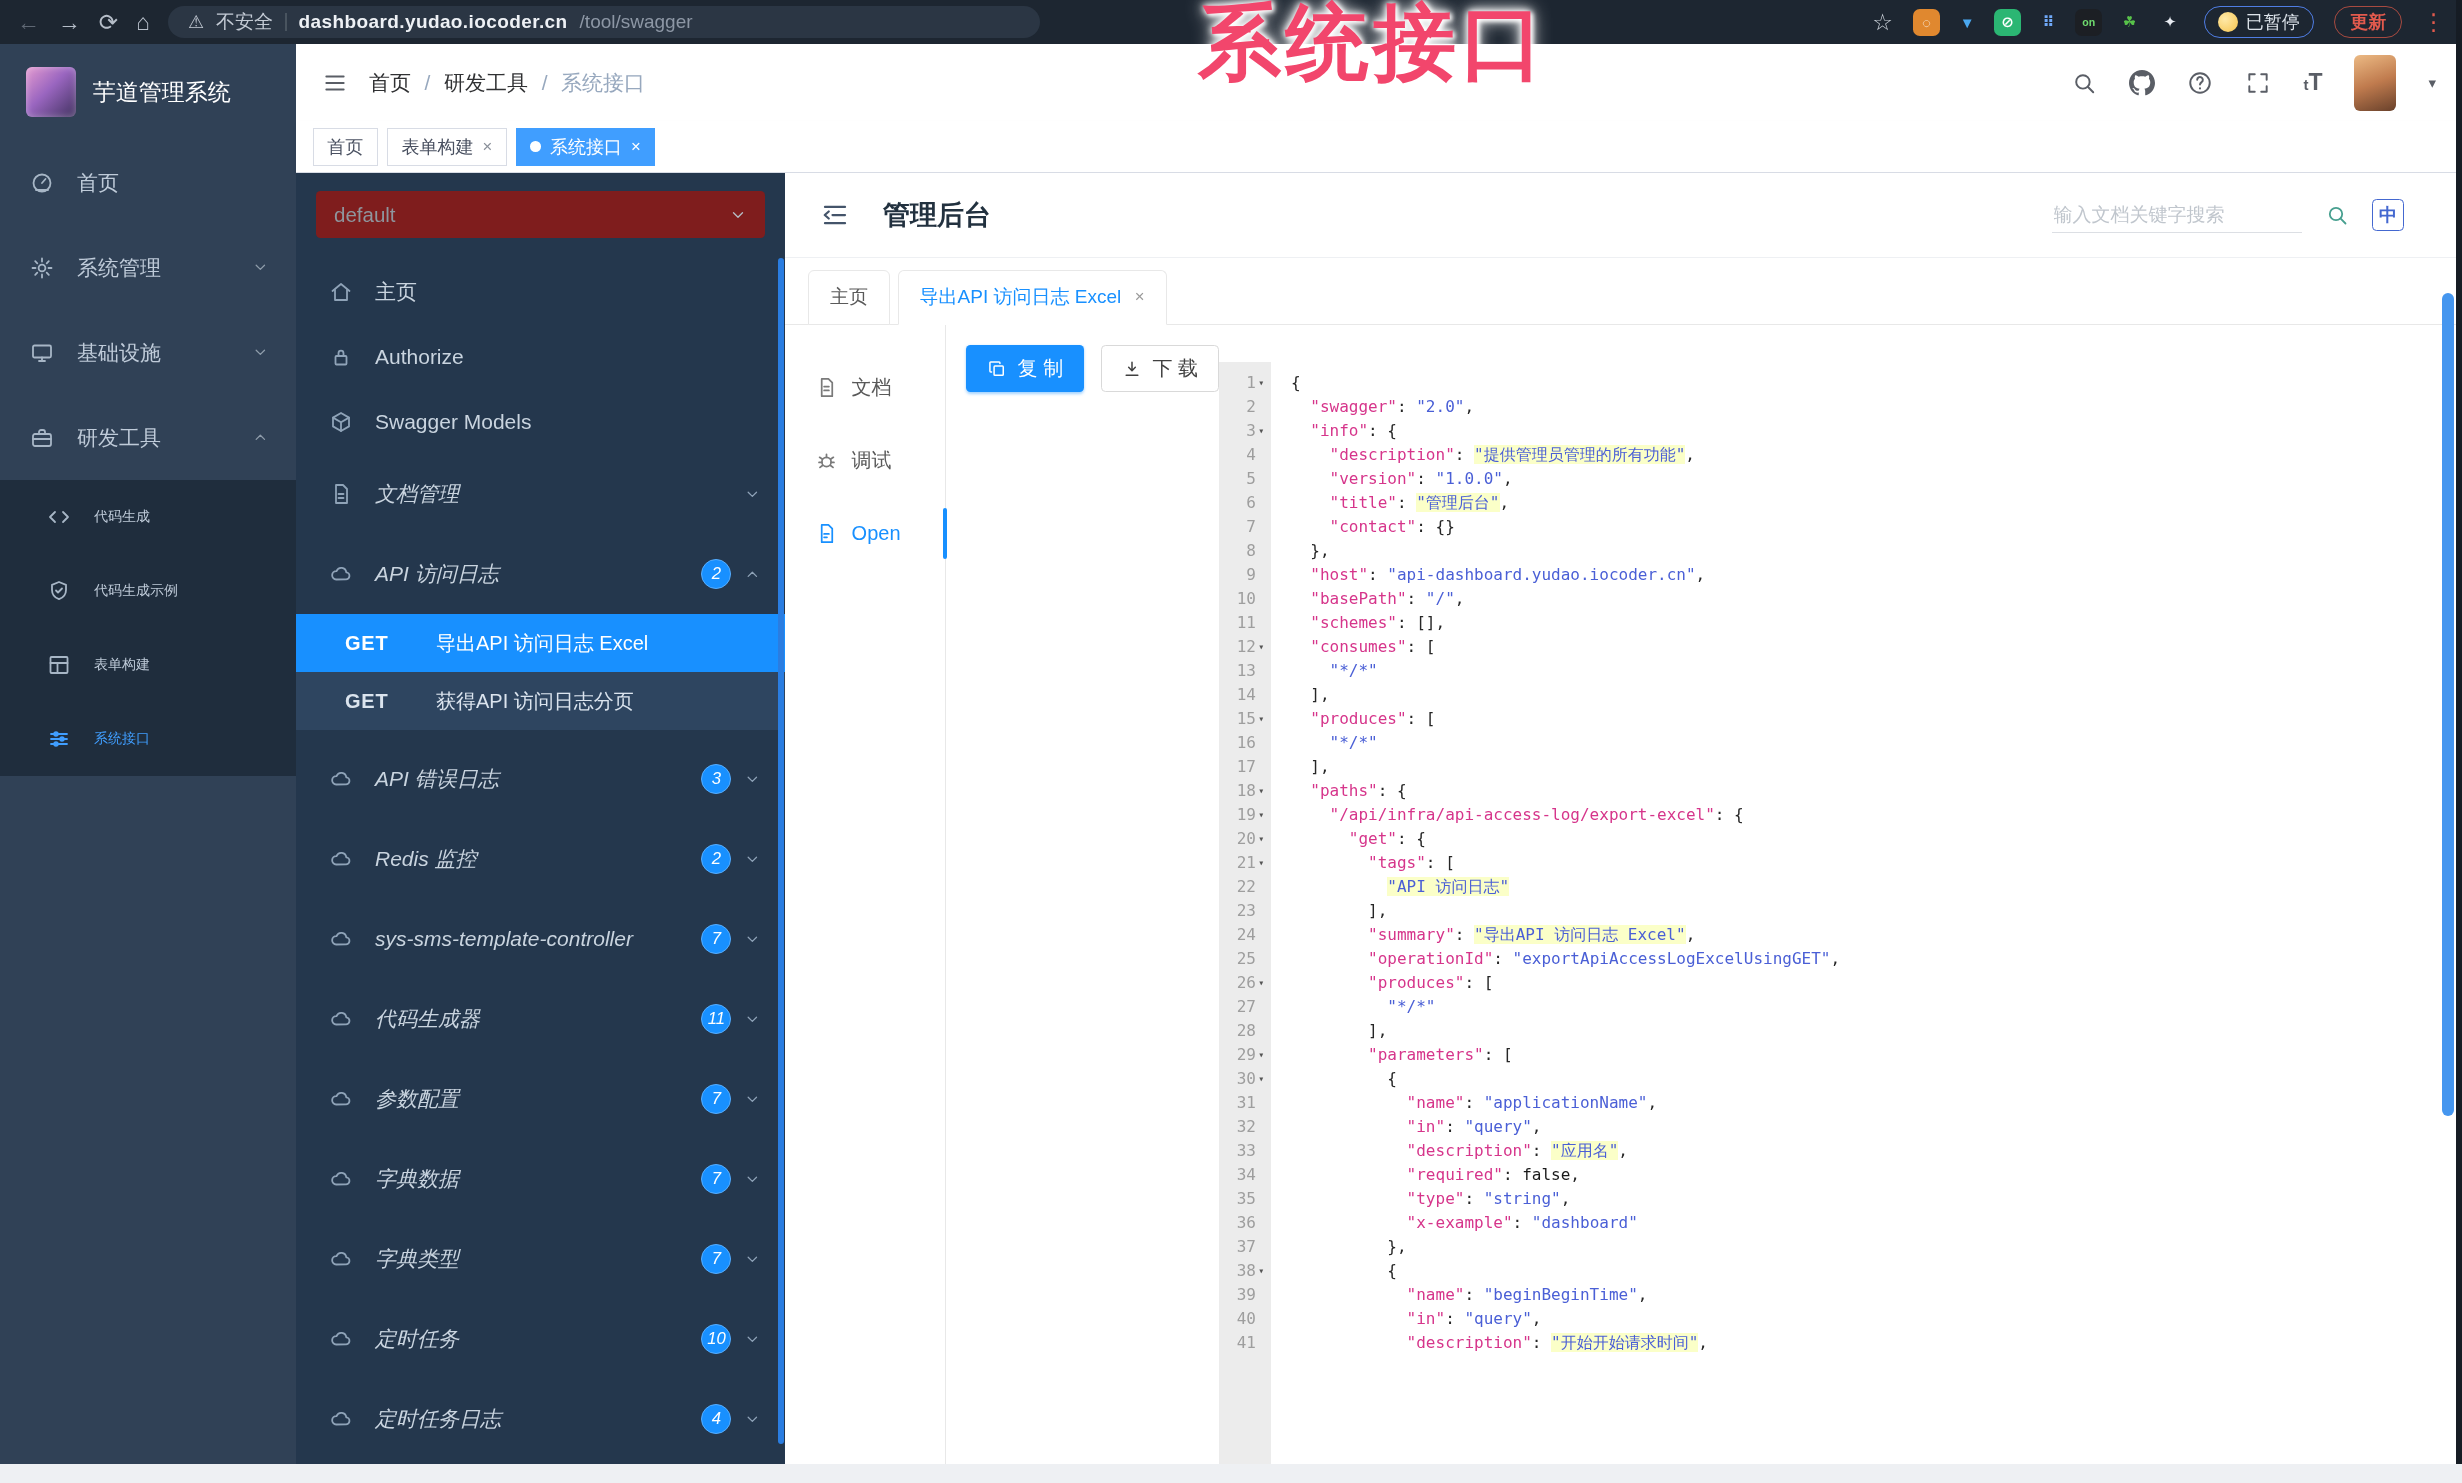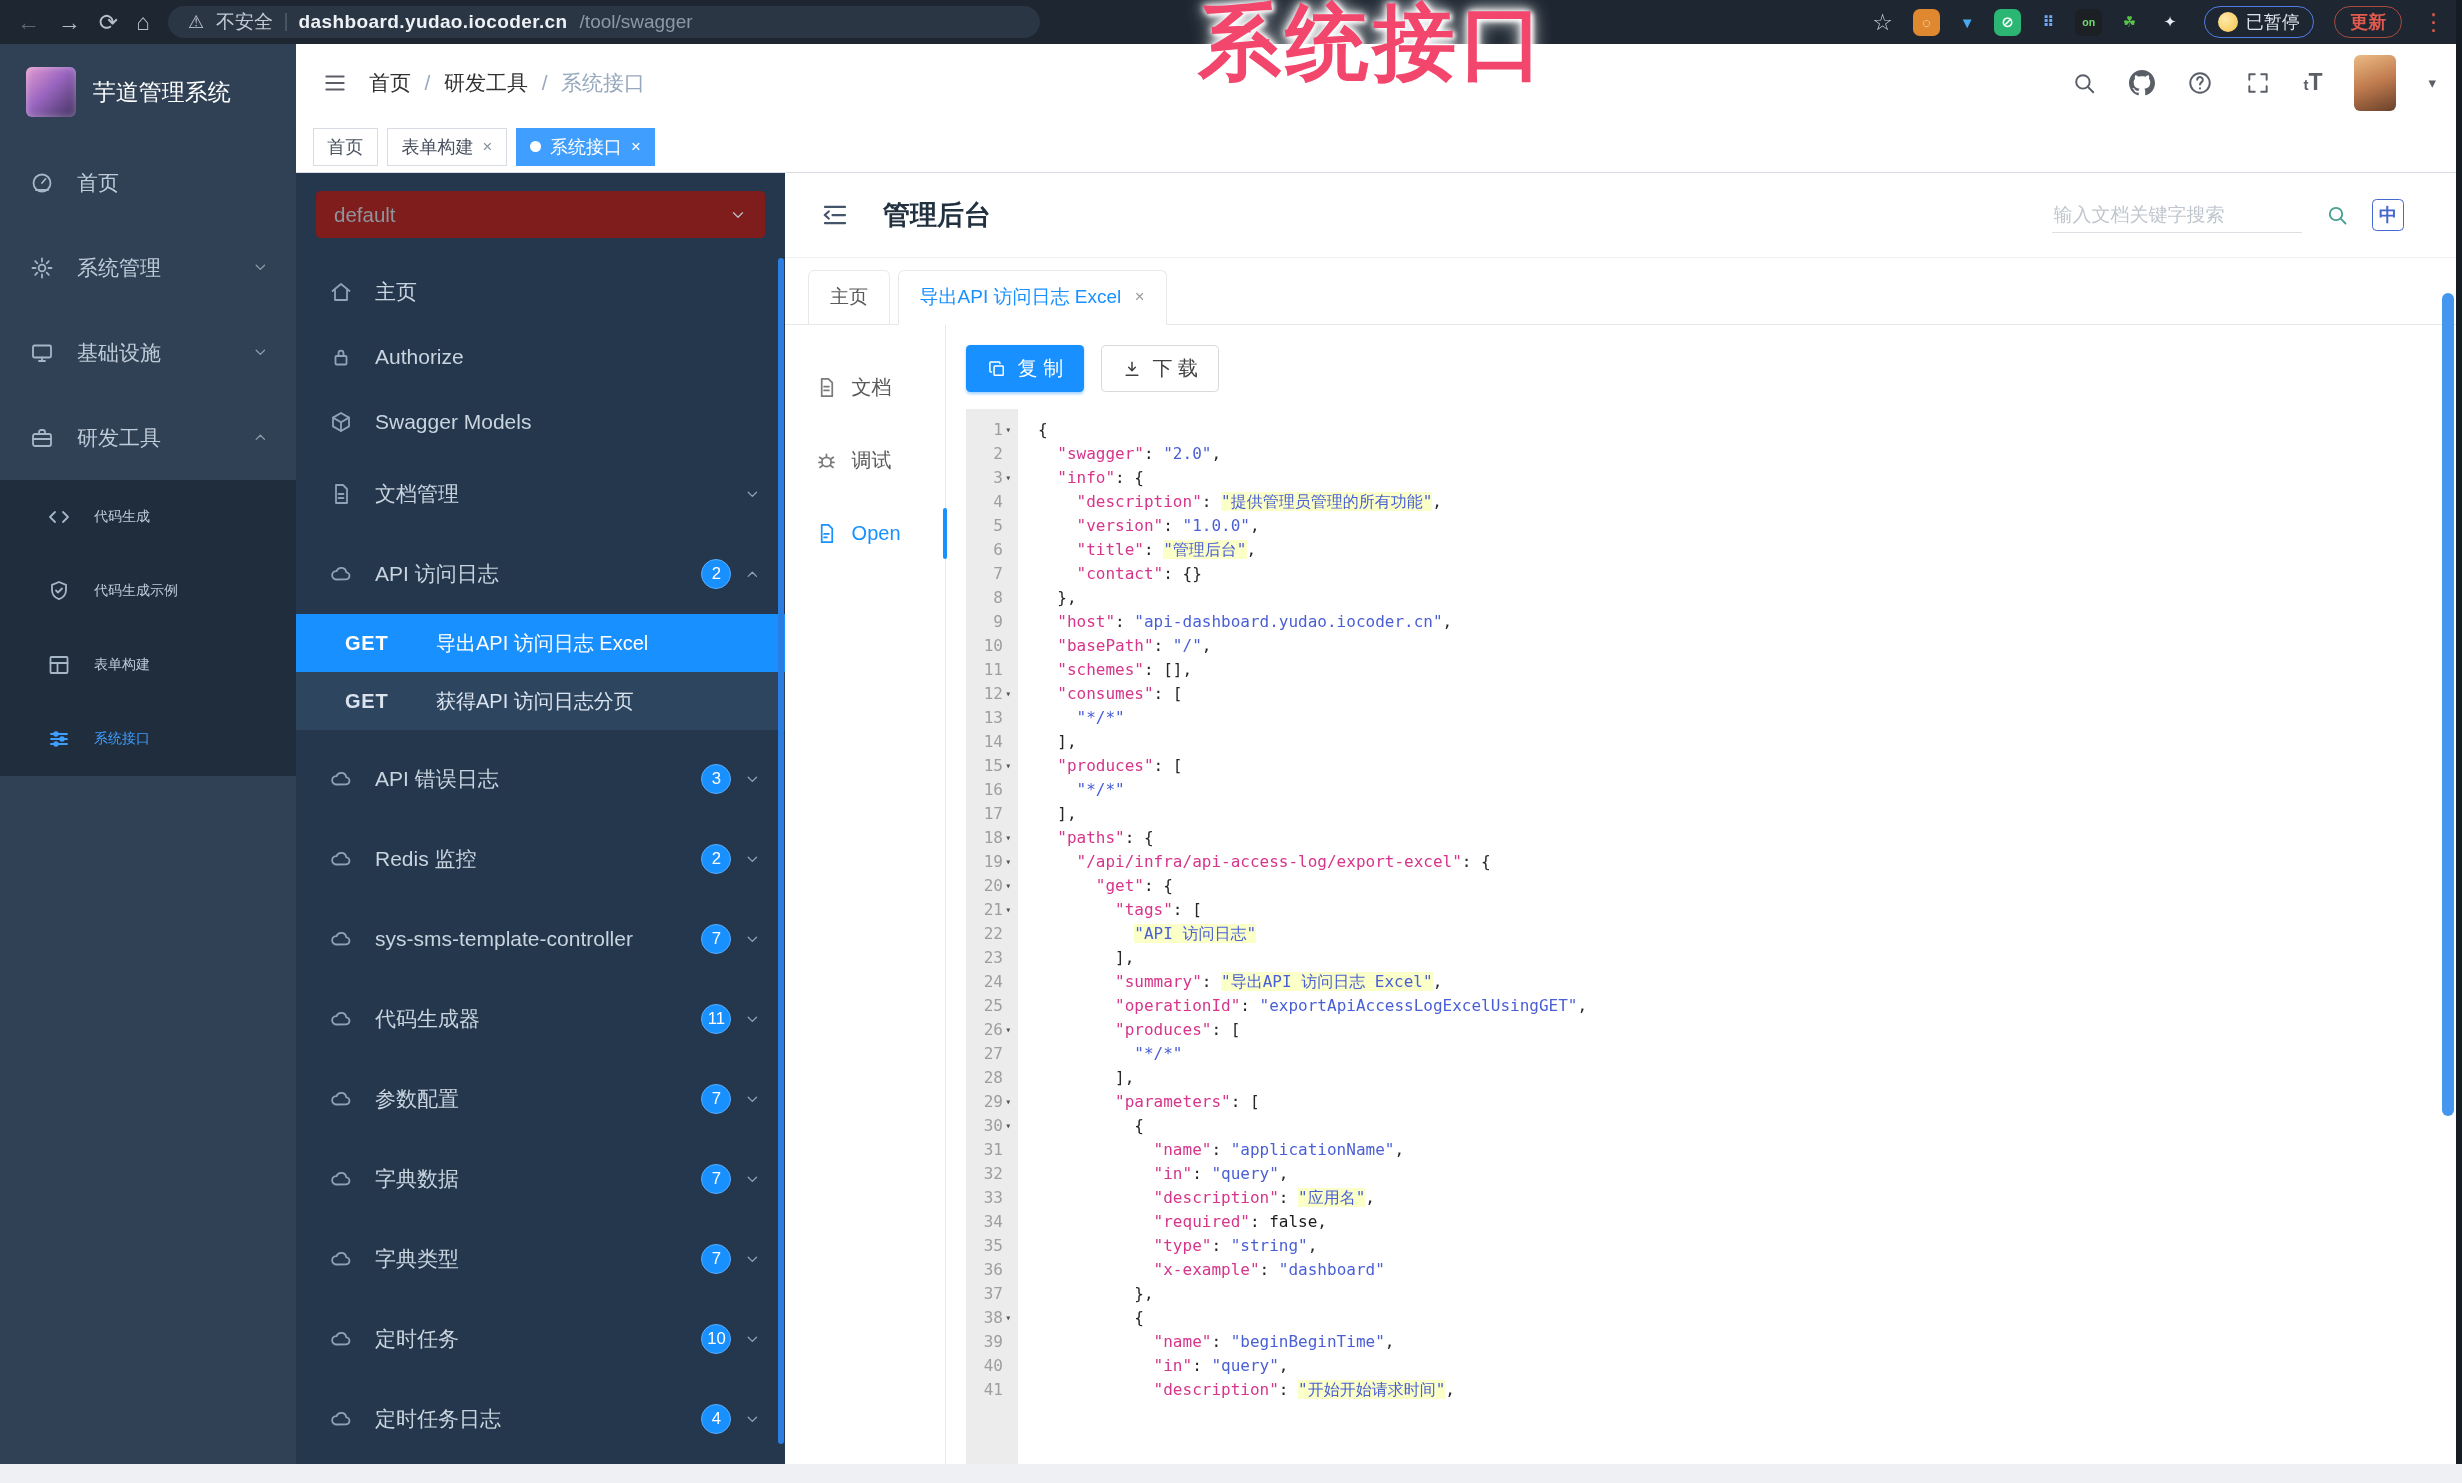--- a/index.html
+++ b/index.html
@@ -92,21 +92,21 @@
     flex-direction:column;padding-top:18px;overflow:hidden;}
   .sw-select{margin:0 20px;height:47px;background:#7f1d1d;border-radius:4.5px;display:flex;
     align-items:center;padding:0 18px;flex-shrink:0;cursor:pointer;}
   .sw-select .val{color:#8f959d;font-size:20.5px;}
   .sw-select .chev{margin-left:auto;color:#b6bcc4;}
   .sw-select .chev svg{width:18px;height:18px;}
   .sw-list{margin-top:21px;flex:1;overflow:hidden;}
   .sw-item,.sw-group{display:flex;align-items:center;gap:20px;padding:0 23px 0 30px;
     color:#c9d4df;font-size:21px;cursor:pointer;}
   .sw-item{height:65px;}
-  .sw-group{height:80px;}
+  .sw-group{height:80px;font-style:italic;}
   .sw-icon{width:29px;color:#8fa3b8;display:flex;justify-content:center;flex-shrink:0;}
   .sw-icon svg{width:24px;height:24px;}
   .sw-right{margin-left:auto;display:flex;align-items:center;gap:10.6px;}
   .sw-badge{min-width:30px;height:30px;border-radius:15px;background:#1890ff;color:#fff;
     font-size:16.7px;display:flex;align-items:center;justify-content:center;padding:0 4.5px;
     border:1.5px solid #57aeff;}
   .sw-chev{color:#8fa3b8;width:20px;display:flex;justify-content:center;}
   .sw-chev svg{width:16.7px;height:16.7px;}
   .sw-op{height:58px;display:flex;align-items:center;background:#2e4560;color:#dbe4ee;
     font-size:20px;padding-left:49px;cursor:pointer;}
@@ -143,21 +143,21 @@
   .doc-body{flex:1;display:flex;min-height:0;}
   .mini-nav{width:161px;border-right:0.8px solid #e8e8e8;padding-top:26px;flex-shrink:0;}
   .mn-item{height:73px;display:flex;align-items:center;gap:13.6px;padding-left:30px;
     font-size:20px;color:#595959;position:relative;cursor:pointer;}
   .mn-item .mnic{display:flex;color:#7a7a7a;}
   .mn-item .mnic svg{width:23px;height:23px;}
   .mn-item.active,.mn-item.active .mnic{color:#1890ff;}
   .mn-item.active::after{content:"";position:absolute;right:-2.3px;top:10.6px;bottom:10.6px;width:4.5px;
     background:#1890ff;border-radius:2.3px;}
 
-  .doc-content{flex:1;display:flex;flex-direction:column;min-width:0;padding:20px 0 0 20px;}
+  .doc-content{flex:1;display:flex;min-width:0;padding:20px 0 0 20px;}
   .btn-row{display:flex;gap:16.7px;}
   .btn{height:47px;border-radius:4.5px;display:flex;align-items:center;gap:10.6px;padding:0 20px;
     font-size:20px;cursor:pointer;border:0.8px solid transparent;}
   .btn.primary{background:#1890ff;color:#fff;box-shadow:0 1.5px 3px rgba(24,144,255,.4);}
   .btn.plain{border-color:#d9d9d9;color:#404040;background:#fff;}
   .btn .bic{display:flex;}
   .btn .bic svg{width:20px;height:20px;}
 
   .code-wrap{margin-top:16.7px;flex:1;display:flex;min-height:0;
     font-family:"DejaVu Sans Mono","Liberation Mono",monospace;font-size:16px;line-height:24px;}

